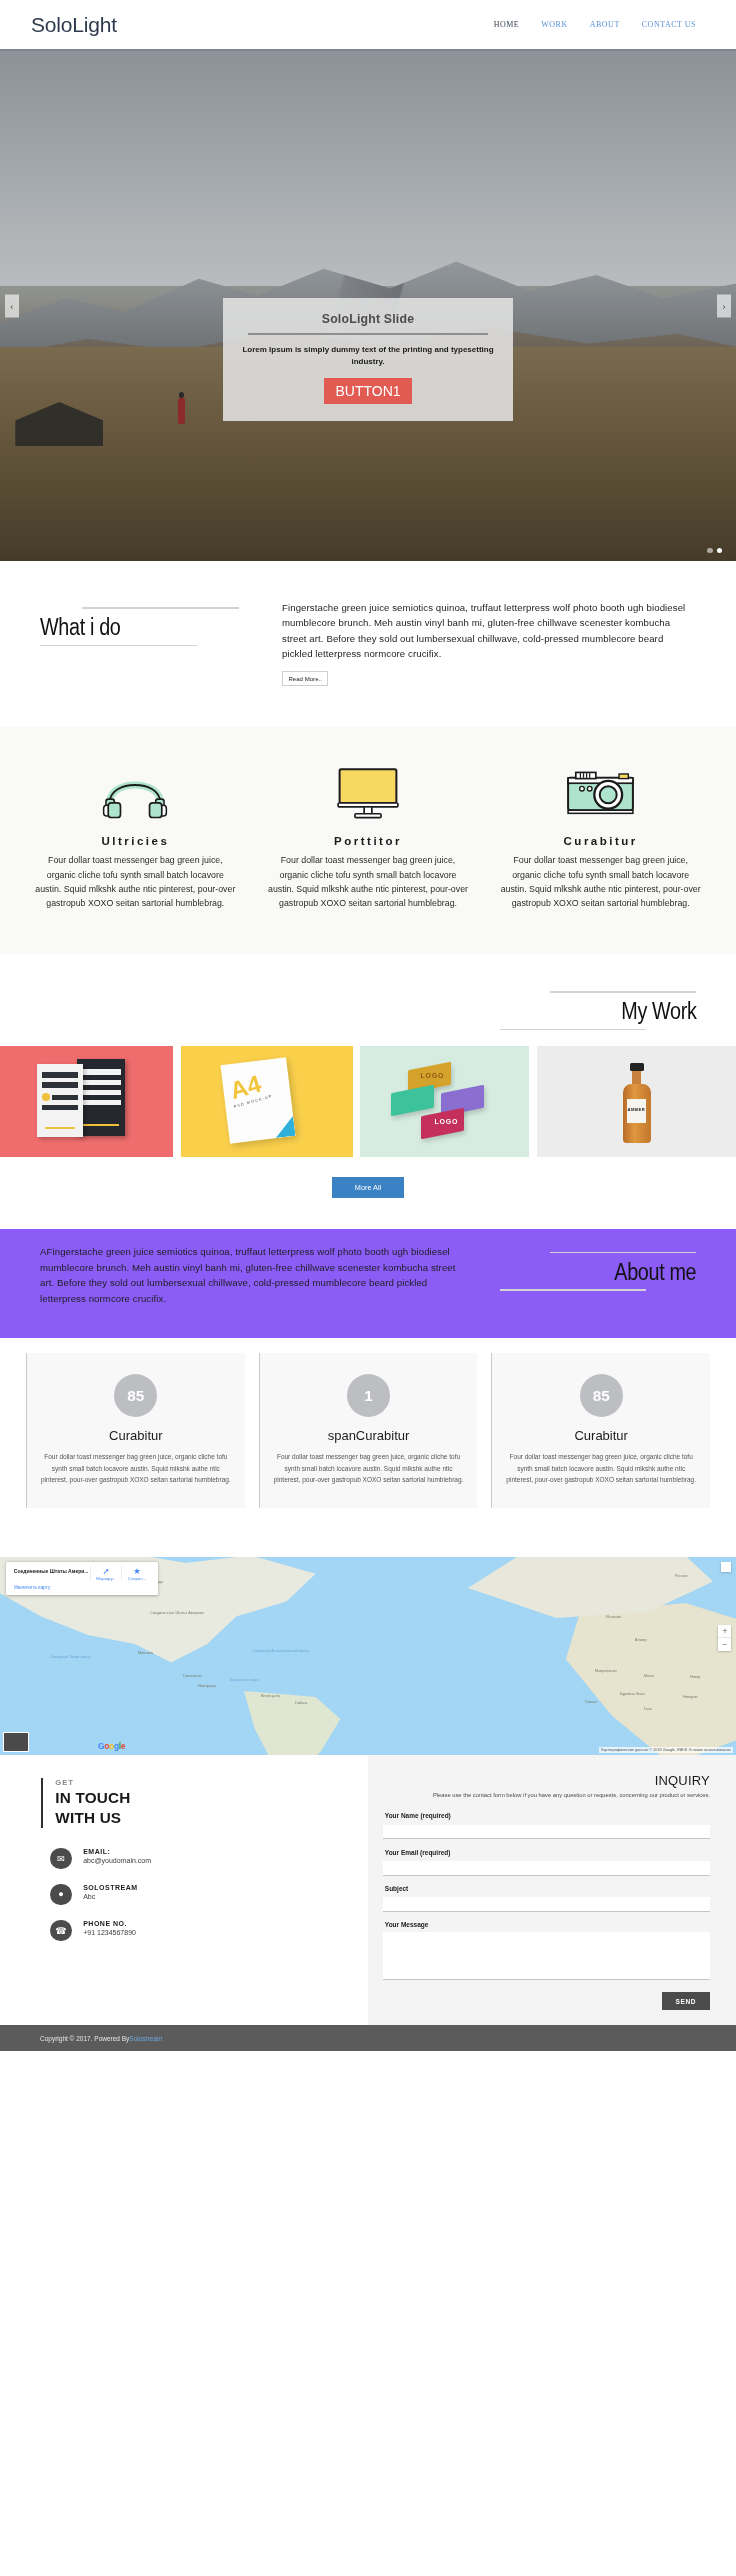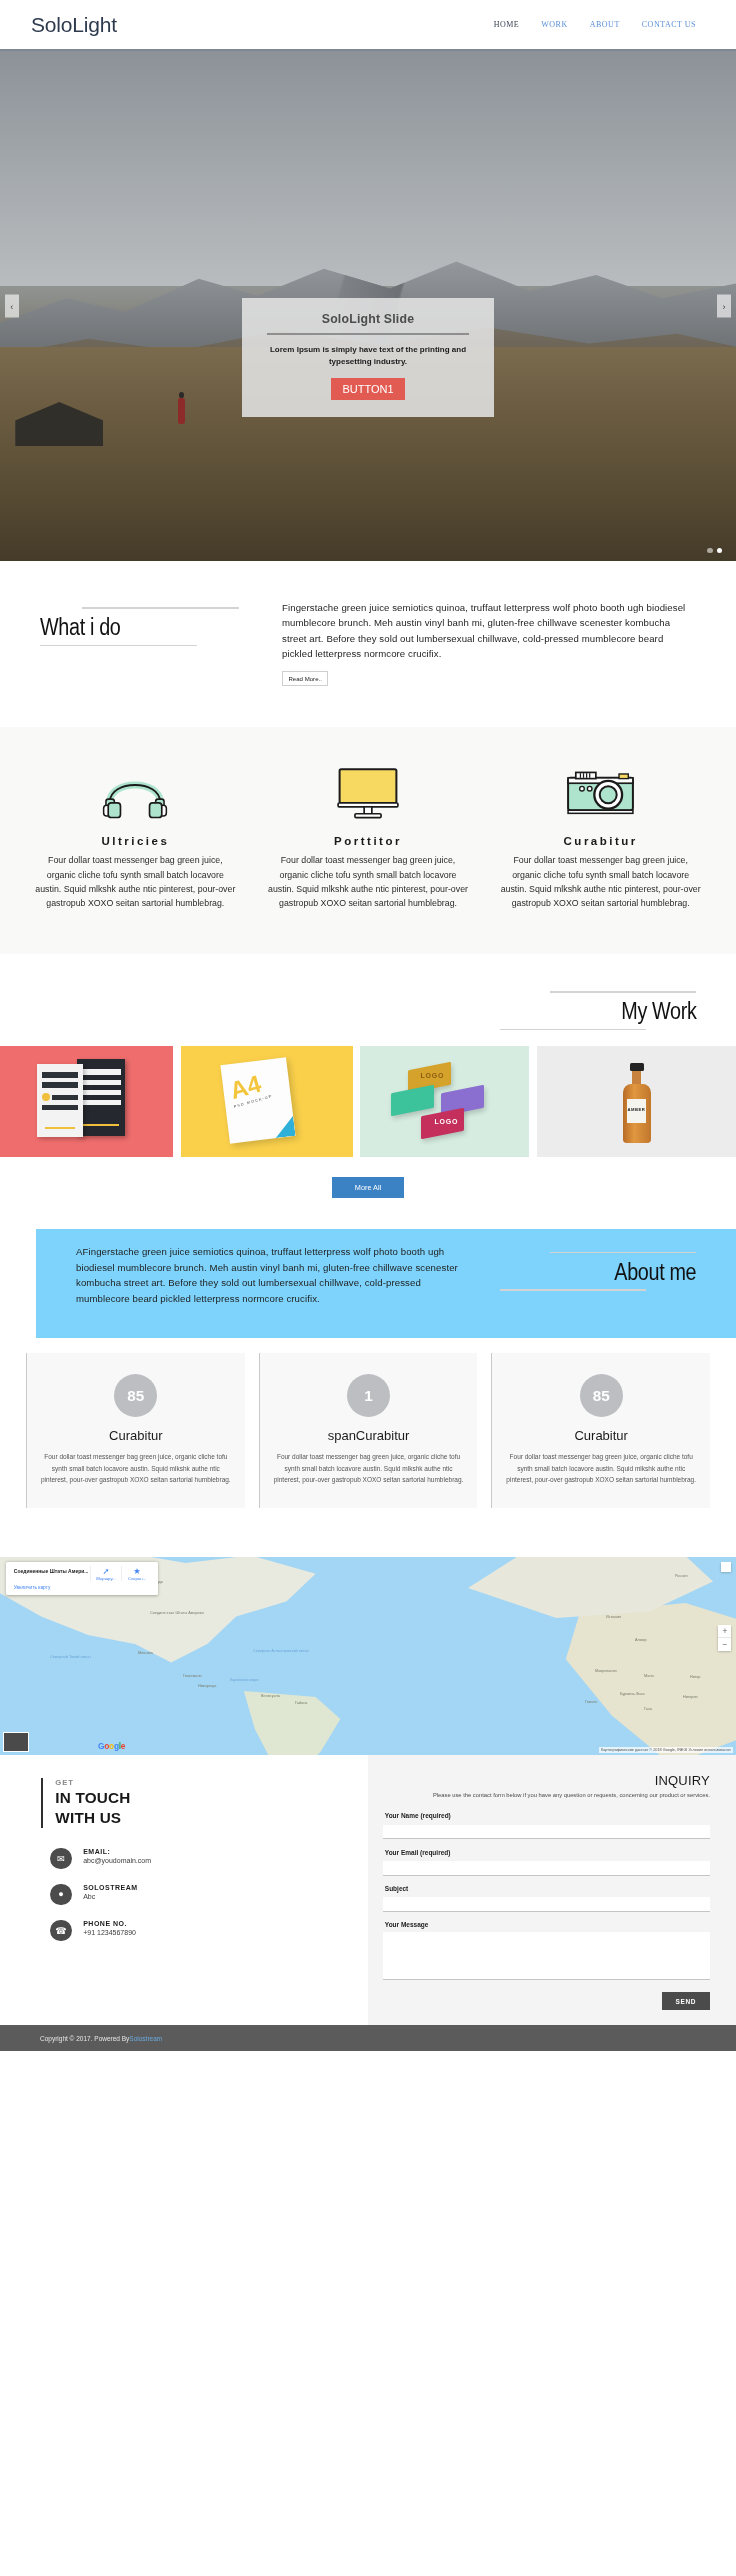--- a/index.html
+++ b/index.html
@@ -91,21 +91,21 @@
     font-size: 9.2px; color:#444;
     cursor:pointer; z-index:5;
   }
   .hero-arrow.prev { left: 4.6px; }
   .hero-arrow.next { right: 4.6px; }
 
   .hero-caption {
     position: absolute;
     left: 50%; top: 247px;
     transform: translateX(-50%);
-    width: 252px;
+    width: 290px;
     background: rgba(226,226,226,.88);
     padding: 14px 17px 17px;
     text-align: center;
     z-index: 4;
   }
   .hero-caption h2 {
     font-size: 12.3px;
     color: #4c4c4c;
     font-weight: bold;
     letter-spacing: 0.2px;
@@ -117,21 +117,21 @@
     font-weight: bold;
     color: #1b1b1b;
     line-height: 1.55;
     margin-bottom: 10px;
   }
   .hero-btn {
     display: inline-block;
     background: #e25b52;
     color: #fff;
     border: none;
-    font-size: 11px;
+    font-size: 14px;
     padding: 4.6px 11.5px 5.4px;
     cursor: pointer;
     font-family: "Liberation Sans", sans-serif;
   }
   .hero-dots { position:absolute; right:14px; bottom:7.7px; display:flex; gap:3.8px; z-index:5; }
   .hero-dots span { width:5.4px;height:5.4px;border-radius:50%;background:rgba(255,255,255,.55); cursor:pointer;}
   .hero-dots span.on { background:#fff; }
 
   
   .whatido {
@@ -241,21 +241,21 @@
   .bottle .lbl span{ position:absolute; left:0; right:0; top:8.4px; text-align:center; font-size:4.2px; font-weight:bold; letter-spacing:0.5px; color:#222;}
 
   .viewall-wrap { display:flex; justify-content:center; padding: 20px 0 31px; background:#fff;}
   .viewall {
     background: #3b82c4; color:#fff; border:none;
     font-size: 7.3px; padding: 6.1px 23px; cursor:pointer;
     font-family:"Liberation Sans",sans-serif;
   }
 
   
-  .about { display:flex; padding: 15.3px 40px 31px; gap: 28px; background:#7dd3fc;margin-left:36px; }
+  .about { display:flex; padding: 15.3px 40px 31px; gap: 28px; background:#8b5cf6; }
   .about-body { flex:1; }
   .about-body p {
     font-size: 9.6px; line-height:1.63; color:#1e1e1e;
     font-family:"Liberation Sans Narrow","Liberation Sans",sans-serif;
     letter-spacing:0.1px;
   }
   .heading-right { width: 196px; padding-top: 7.7px; text-align:right; }
   .heading-right .rule-top { height:1.5px; background:#d3d3d3; width:146px; margin-left:auto; margin-right:0;}
   .heading-right .rule-bot { height:1.5px; background:#d3d3d3; width:146px; margin-left:0;}
 
@@ -391,21 +391,21 @@
   <div class="hero-field"></div>
   <div class="hero-hut"></div>
   <div class="hero-person"></div>
 
   <div class="hero-arrow prev">‹</div>
   <div class="hero-arrow next">›</div>
 
   <div class="hero-caption">
     <h2>SoloLight Slide</h2>
     <div class="caption-rule"></div>
-    <p>Lorem Ipsum is simply have text of the printing and typesetting industry.</p>
+    <p>Lorem Ipsum is simply dummy text of the printing and typesetting industry.</p>
     <button class="hero-btn">BUTTON1</button>
   </div>
 
   <div class="hero-dots">
     <span></span>
     <span class="on"></span>
   </div>
 </div>
 
 <div class="whatido">

